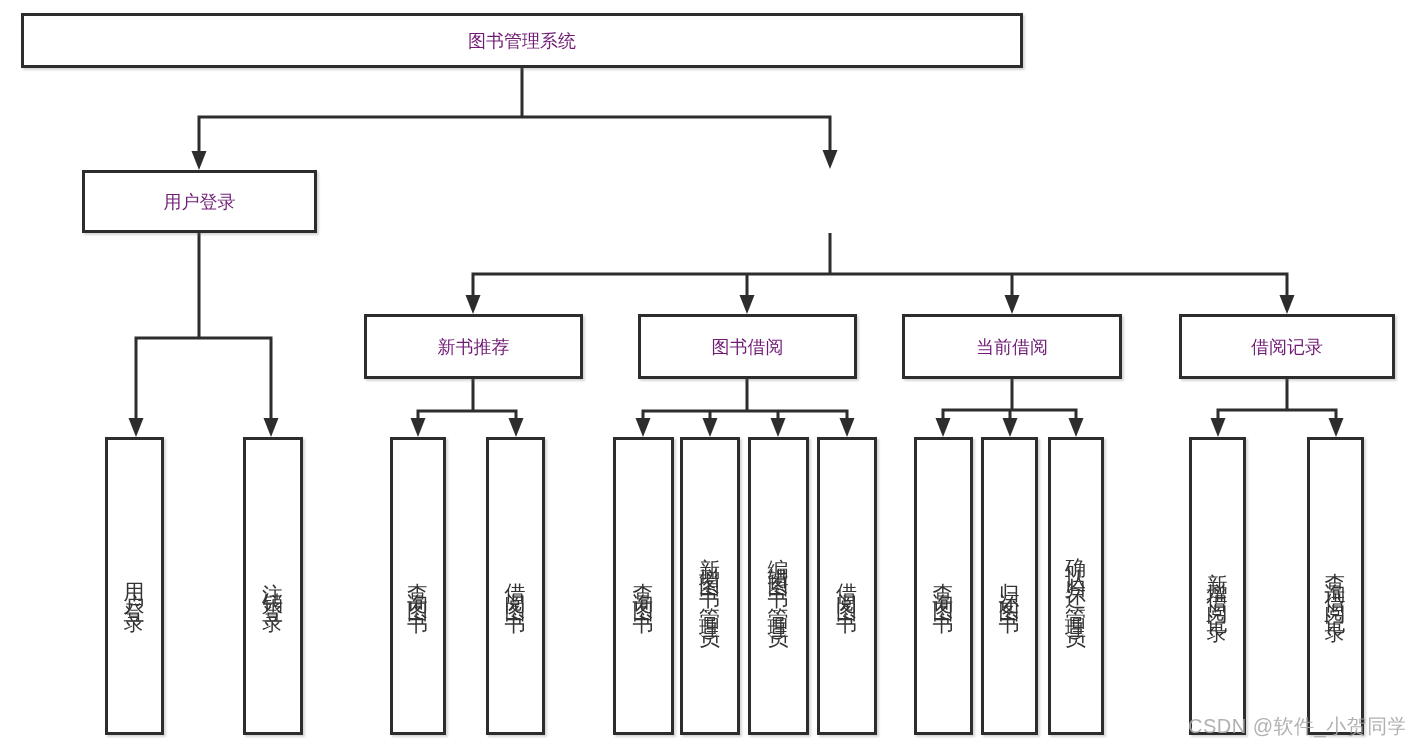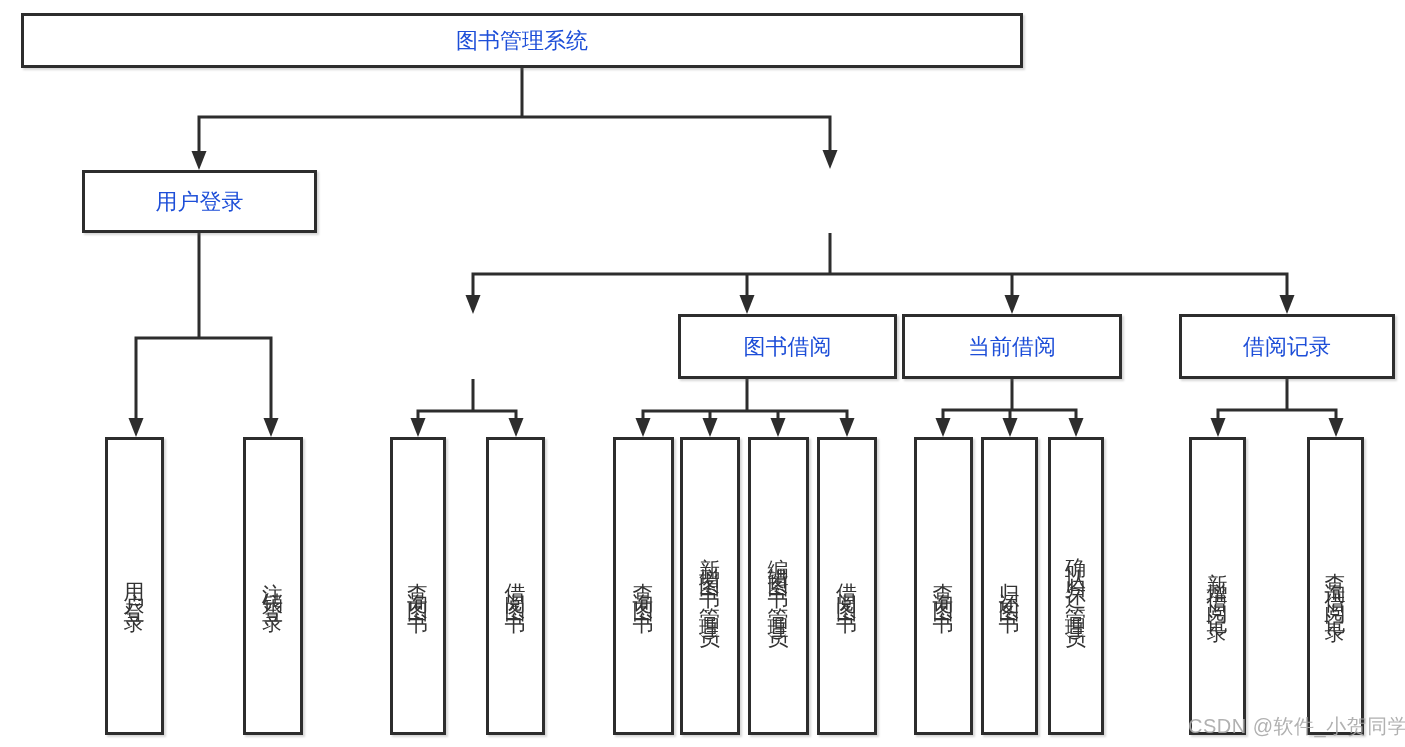--- a/index.html
+++ b/index.html
@@ -3,29 +3,29 @@
 <meta charset="utf-8">
 <style>
   html,body{margin:0;padding:0;background:#fff;}
   body{width:1405px;height:747px;position:relative;overflow:hidden;
        font-family:"Liberation Sans","DejaVu Sans",sans-serif;}
   .canvas{position:absolute;inset:0;}
   svg.connectors{position:absolute;left:0;top:0;z-index:1;}
   .box{position:absolute;z-index:2;border:3px solid #2d2d2d;background:#fff;
        box-sizing:border-box;display:flex;align-items:center;justify-content:center;
        box-shadow:2px 2px 2px rgba(110,110,110,.28);}
-  .h-label{font-size:22px;color:#1d4ed8;white-space:nowrap;}
+  .h-label{font-size:18px;color:#701a75;white-space:nowrap;}
   .v-label{writing-mode:vertical-rl;text-orientation:mixed;font-size:21px;
            color:#333;letter-spacing:10px;line-height:1.1;}
   
   #b-root {left:21px;  top:13px;  width:1002px;height:55px;}
   #b-l2-0 {left:82px;  top:170px; width:235px; height:63px;}
   #b-l2-1 {left:712px; top:169px; width:235px; height:64px;}
   #b-l3-0 {left:364px; top:314px; width:219px; height:65px;}
-  #b-l3-1 {left:638px; top:314px; width:219px; height:65px;margin-left:40px;}
+  #b-l3-1 {left:638px; top:314px; width:219px; height:65px;}
   #b-l3-2 {left:902px; top:314px; width:220px; height:65px;}
   #b-l3-3 {left:1179px;top:314px; width:216px; height:65px;}
   .leaf   {top:437px;height:298px;}
   #b-lf-0 {left:105px; width:59px;}
   #b-lf-1 {left:243px; width:60px;}
   #b-lf-2 {left:390px; width:56px;}
   #b-lf-3 {left:486px; width:59px;}
   #b-lf-4 {left:613px; width:61px;}
   #b-lf-5 {left:680px; width:60px;}
   #b-lf-6 {left:748px; width:61px;}
@@ -77,20 +77,23 @@
   </svg>
 
   <div class="box" id="b-root">
     <span class="h-label">图书管理系统</span>
   </div>
 
   <div class="box" id="b-l2-0">
     <span class="h-label">用户登录</span>
   </div>
 
+  <div class="box" id="b-l3-0">
+    <span class="h-label">新书推荐</span>
+  </div>
   <div class="box" id="b-l3-1">
     <span class="h-label">图书借阅</span>
   </div>
   <div class="box" id="b-l3-2">
     <span class="h-label">当前借阅</span>
   </div>
   <div class="box" id="b-l3-3">
     <span class="h-label">借阅记录</span>
   </div>
 

